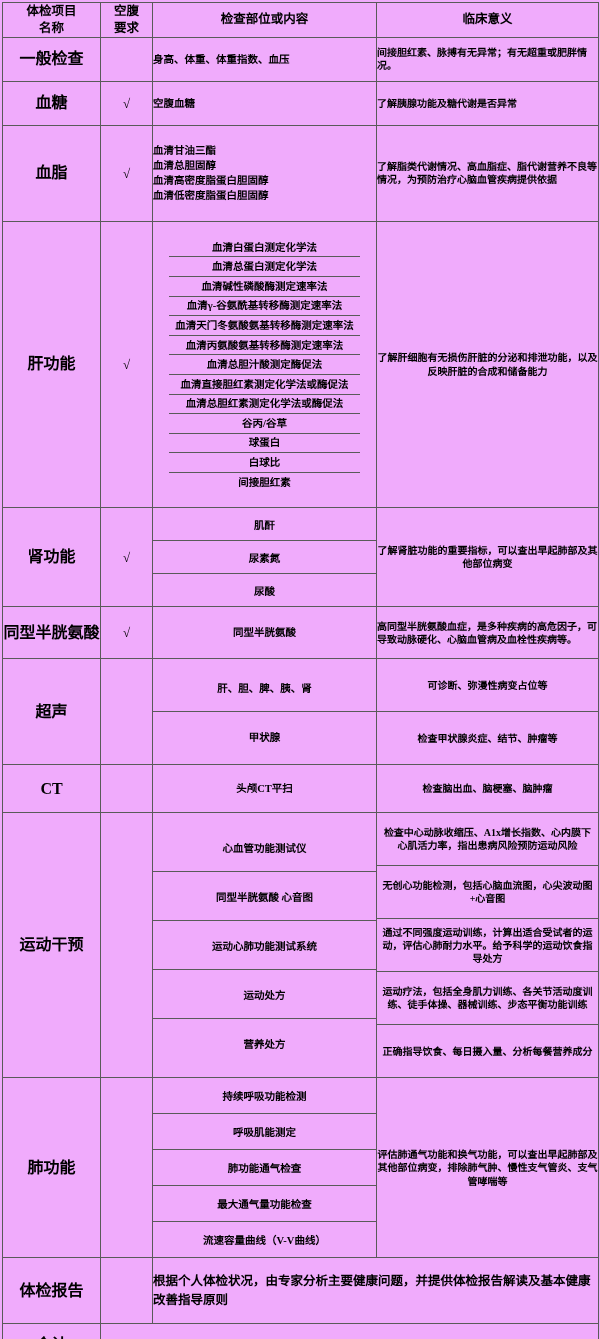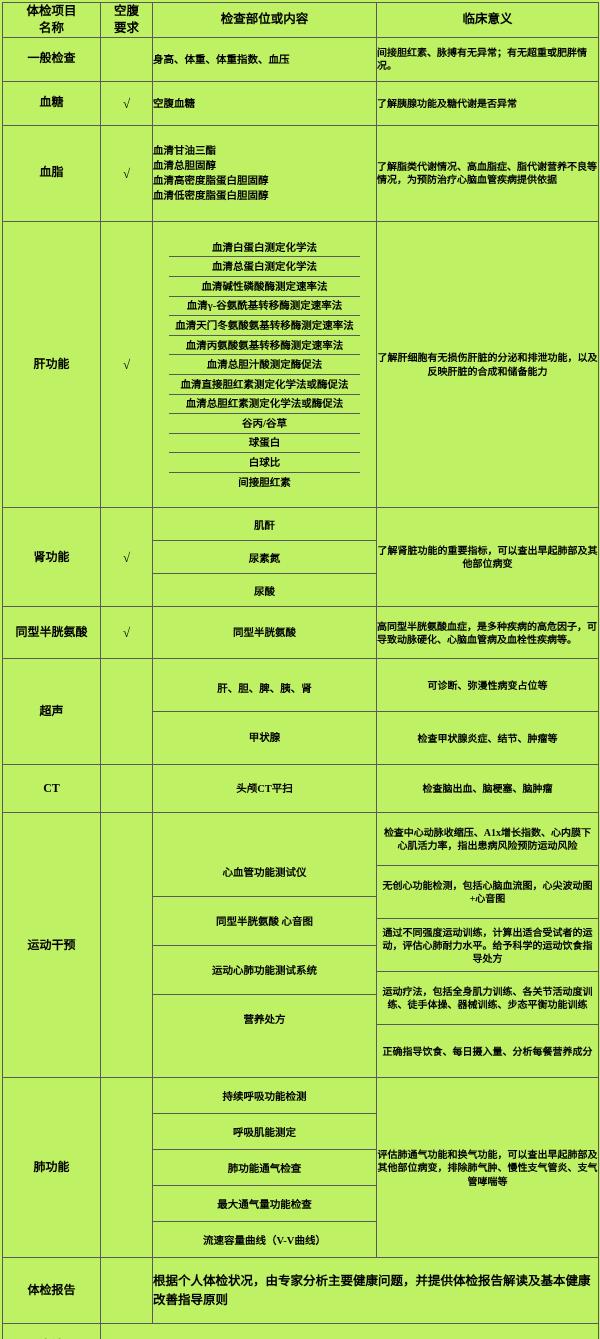--- a/index.html
+++ b/index.html
@@ -13,21 +13,21 @@
     height: 1339px;
     font-family: "Liberation Serif", "DejaVu Serif", serif;
     color: #000000;
     overflow: hidden;
   }
   .sheet {
     width: 600px;
     height: 1339px;
     box-sizing: border-box;
     padding: 2px 2px 0 2px;
-    background: #bef264;
+    background: #f0abfc;
   }
   table.main {
     width: 596px;
     border-collapse: collapse;
     table-layout: fixed;
     font-weight: bold;
   }
   table.main > tbody > tr > td {
     border: 1px solid #5a5a5a;
     vertical-align: middle;
@@ -41,21 +41,21 @@
 
   .hdr {
     text-align: center;
     font-size: 12.5px;
     line-height: 1.35;
     padding: 5px 2px;
     font-weight: bold;
   }
   .name-cell {
     text-align: center;
-    font-size: 12px;
+    font-size: 16px;
     line-height: 1.3;
     padding: 2px;
   }
   .mark-cell {
     text-align: center;
     font-size: 13px;
     line-height: 1;
   }
   .item-left {
     text-align: left;
@@ -318,20 +318,23 @@
             <tr>
                   <td>心血管功能测试仪</td>
                 </tr>
             <tr>
                   <td>同型半胱氨酸  心音图</td>
                 </tr>
             <tr>
                   <td>运动心肺功能测试系统</td>
                 </tr>
             <tr>
+                  <td>运动处方</td>
+                </tr>
+            <tr>
                   <td>营养处方</td>
                 </tr>
           </tbody>
             </table>
         </td>
         <td style="padding:0;">
           <table class="subm ex-subm">
               <tbody>
             <tr>
                   <td>检查中心动脉收缩压、A1x增长指数、心内膜下心肌活力率，指出患病风险预防运动风险</td>

